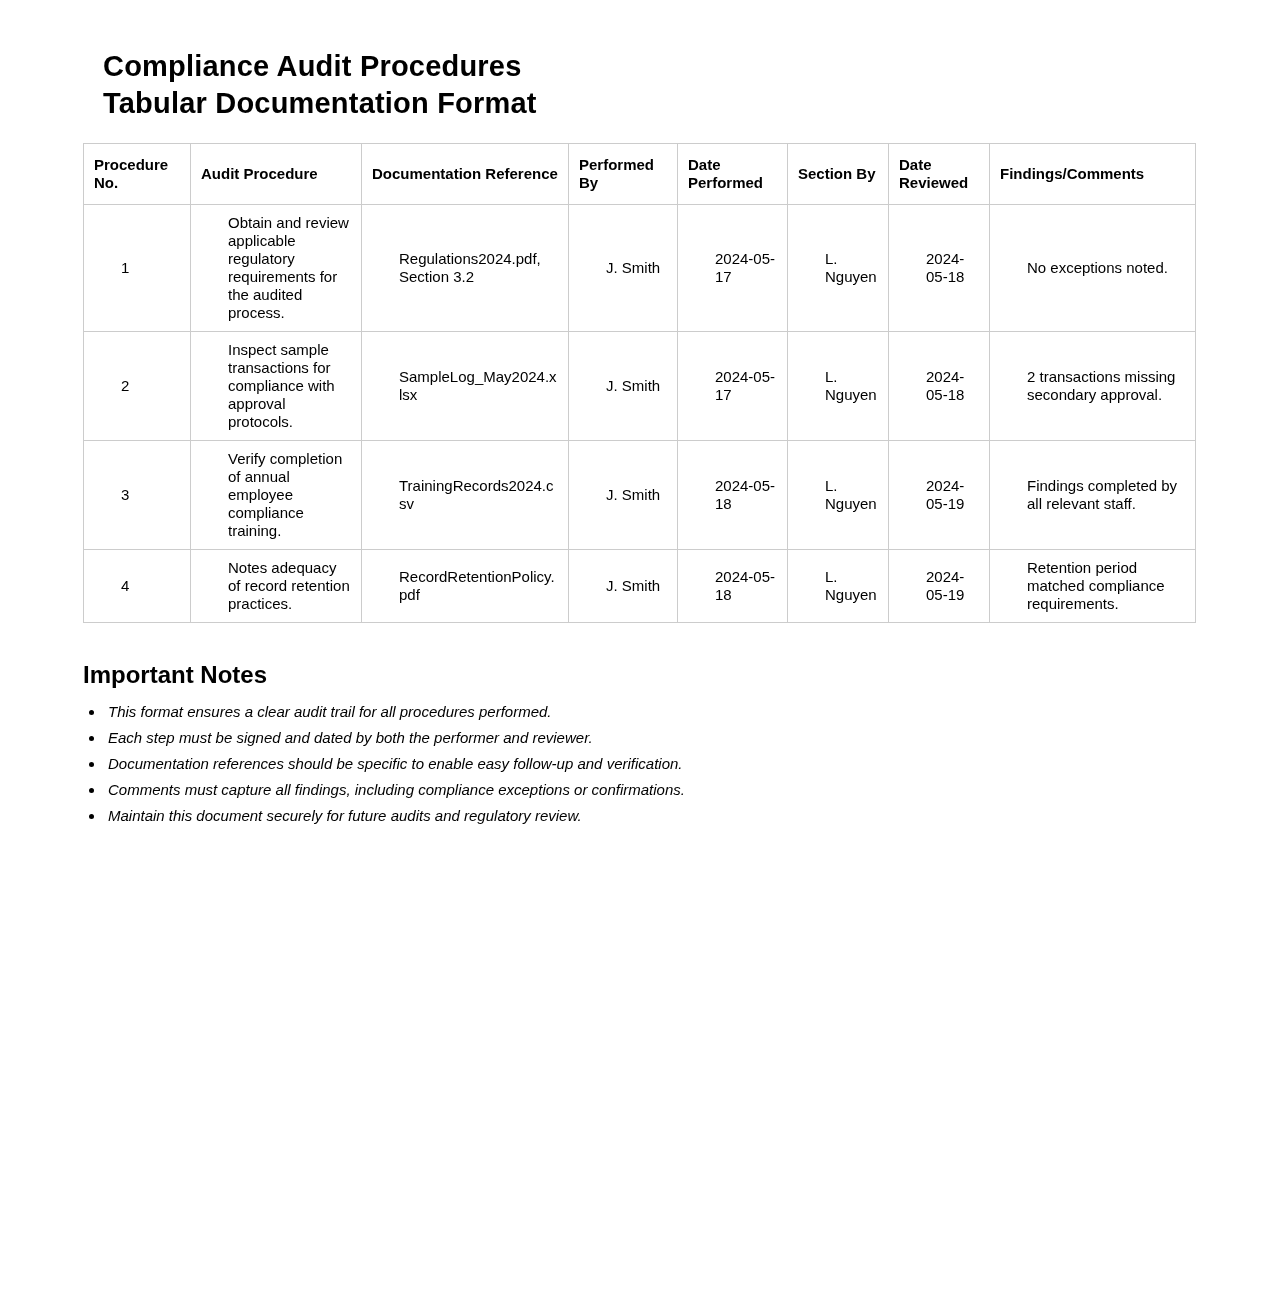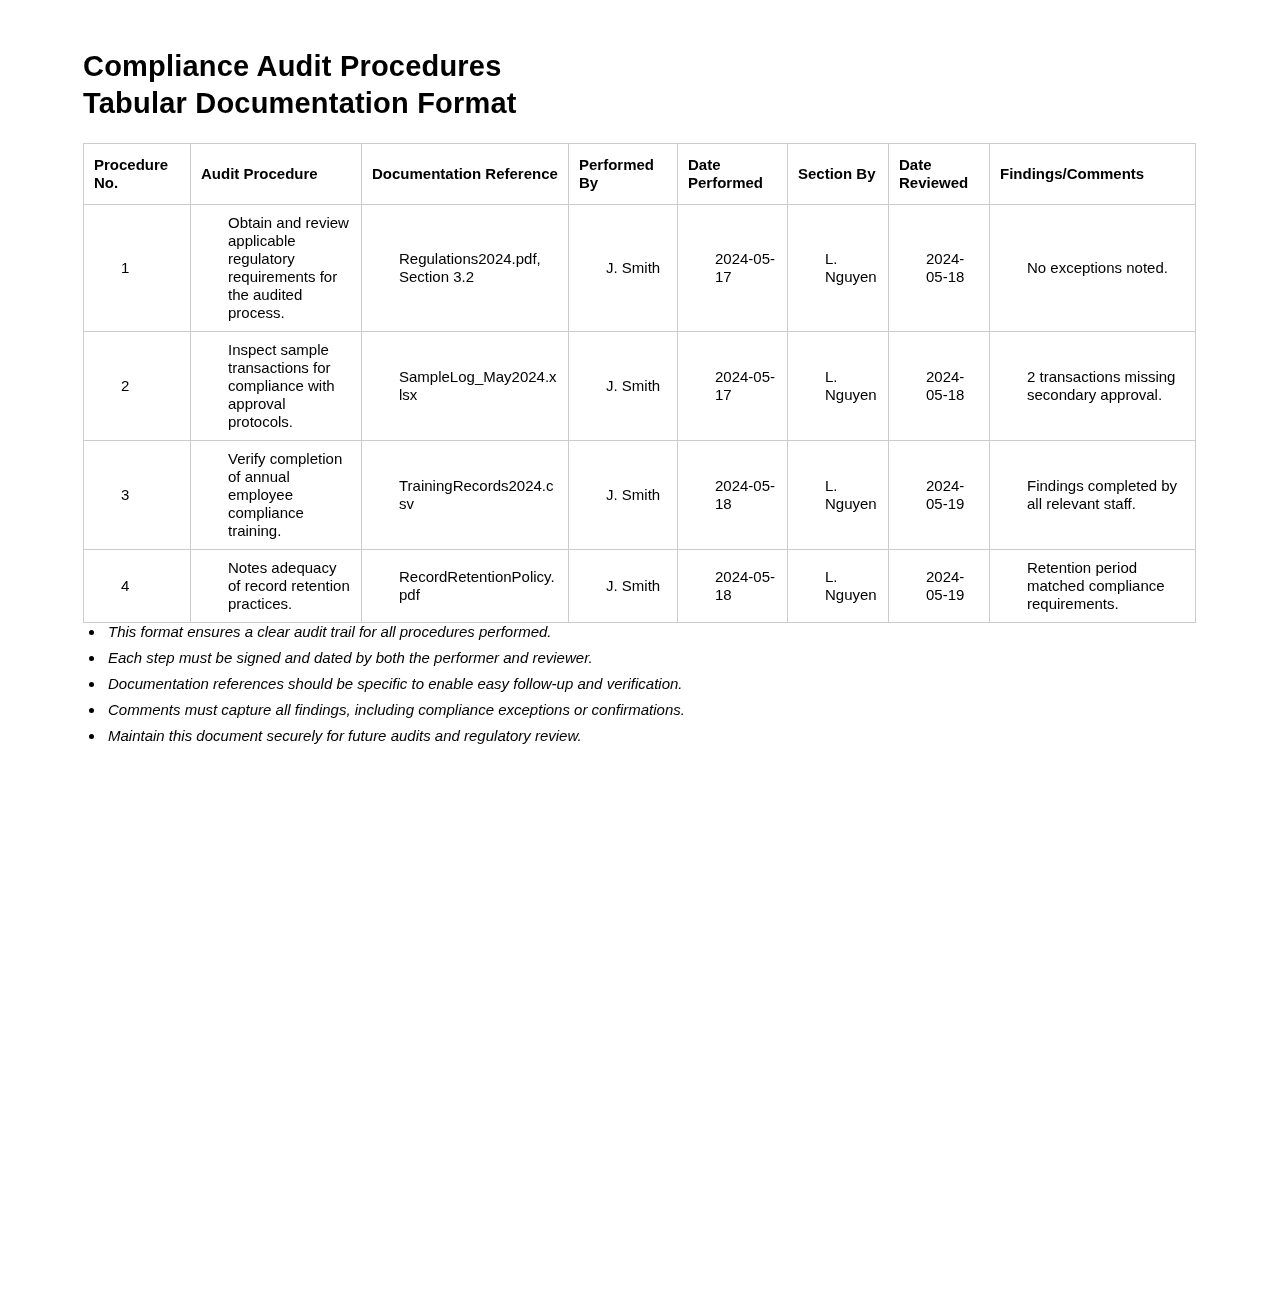--- a/index.html
+++ b/index.html
@@ -13,20 +13,21 @@
   .page {
     width: 1112px;
     margin: 48px 0 0 83px;
   }
   h1.doc-title {
     font-size: 29px;
     font-weight: bold;
     line-height: 1.28;
     letter-spacing: 0.2px;
     margin-bottom: 21px;
+    margin-left: 20px;
   }
   table.audit-table {
     border-collapse: collapse;
     table-layout: fixed;
     width: 1112px;
     font-size: 15px;
   }
   table.audit-table th,
   table.audit-table td {
     border: 1px solid #cccccc;
@@ -137,20 +138,21 @@
         <td>RecordRetentionPolicy.pdf</td>
         <td>J. Smith</td>
         <td>2024-05-18</td>
         <td>L. Nguyen</td>
         <td>2024-05-19</td>
         <td>Retention period matched compliance requirements.</td>
       </tr>
     </tbody>
   </table>
 
+  <h2 class="notes-title">Important Notes</h2>
 
   <ul class="notes-list">
     <li>This format ensures a clear audit trail for all procedures performed.</li>
     <li>Each step must be signed and dated by both the performer and reviewer.</li>
     <li>Documentation references should be specific to enable easy follow-up and verification.</li>
     <li>Comments must capture all findings, including compliance exceptions or confirmations.</li>
     <li>Maintain this document securely for future audits and regulatory review.</li>
   </ul>
 
 </div>

